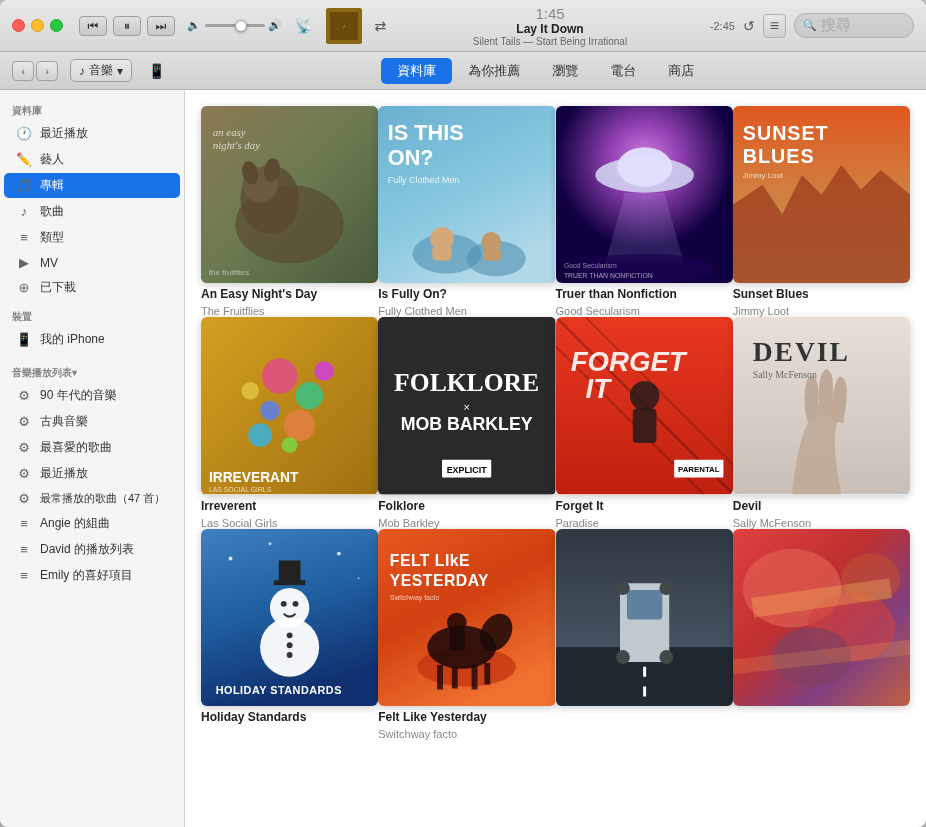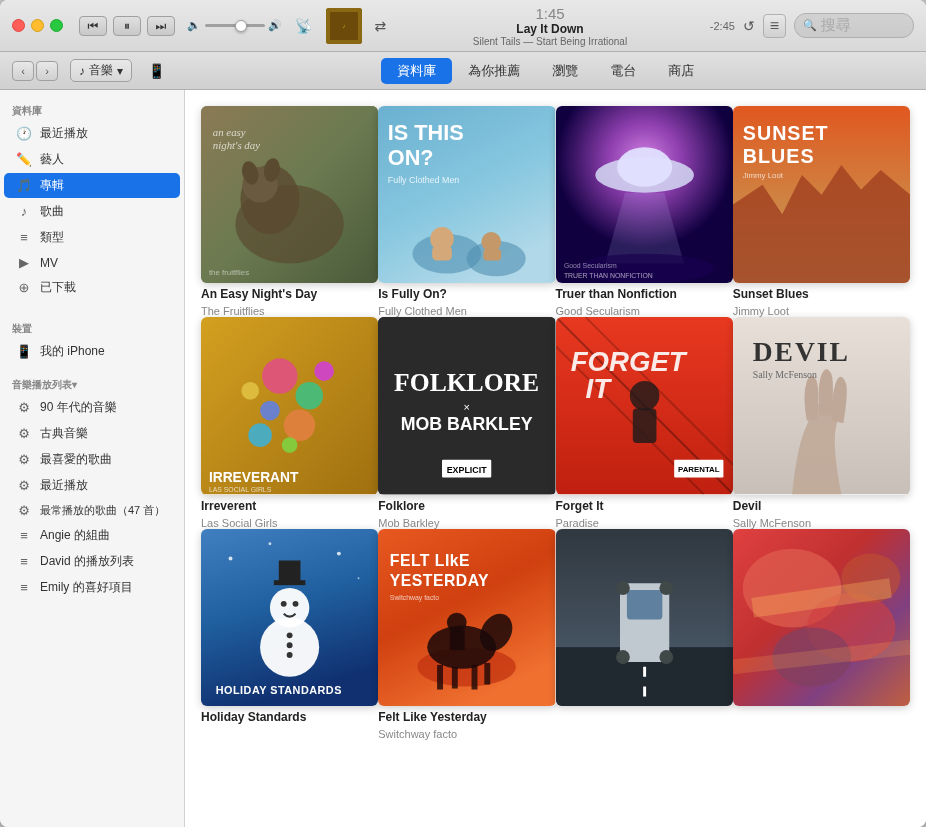--- a/index.html
+++ b/index.html
@@ -470,21 +470,21 @@
       </div>
       <div class="sidebar-item">
         <span class="sidebar-icon">▶</span>
         <span>MV</span>
       </div>
       <div class="sidebar-item">
         <span class="sidebar-icon">⊕</span>
         <span>已下載</span>
       </div>
 
-      <div class="sidebar-section-label" style="margin-top:16px;">裝置</div>
+      <div class="sidebar-section-label" style="margin-top:4px;">裝置</div>
       <div class="sidebar-item">
         <span class="sidebar-icon">📱</span>
         <span>我的 iPhone</span>
       </div>
 
       <div class="sidebar-section-label" style="margin-top:8px;cursor:pointer;">音樂播放列表▾</div>
       <div class="sidebar-item">
         <span class="sidebar-icon">⚙</span>
         <span>90 年代的音樂</span>
       </div>

